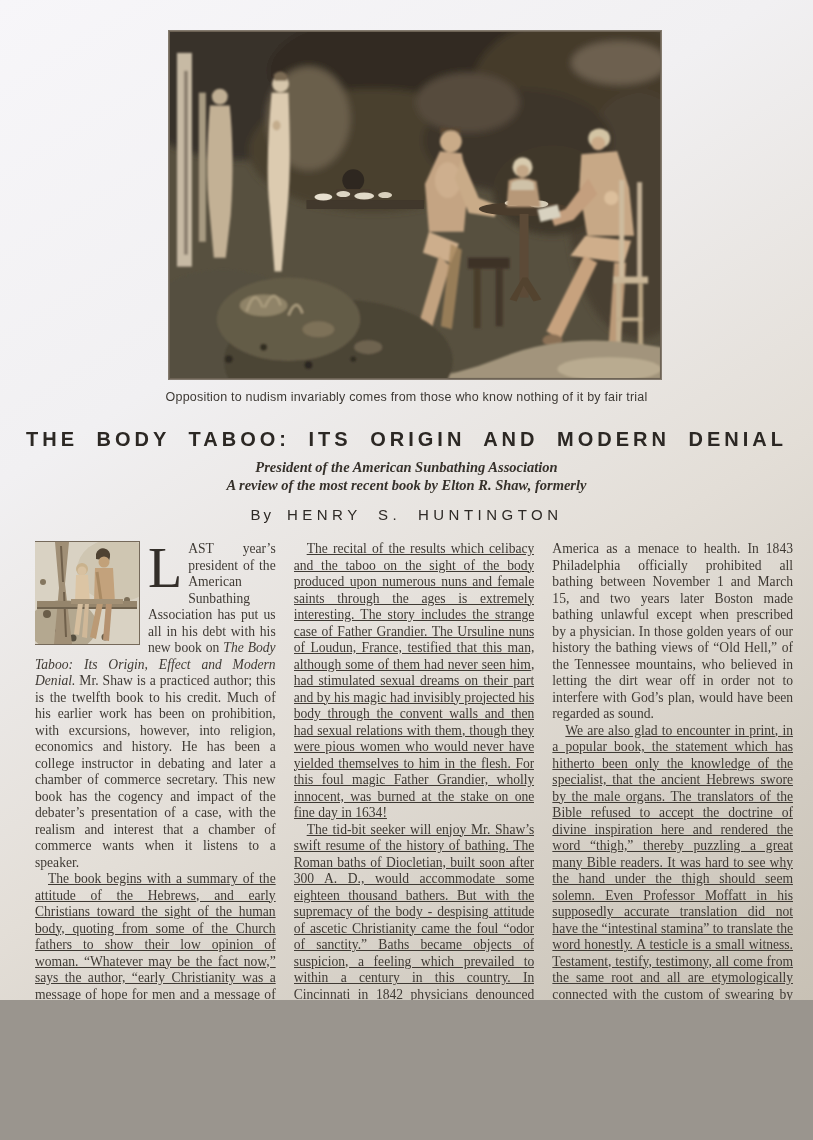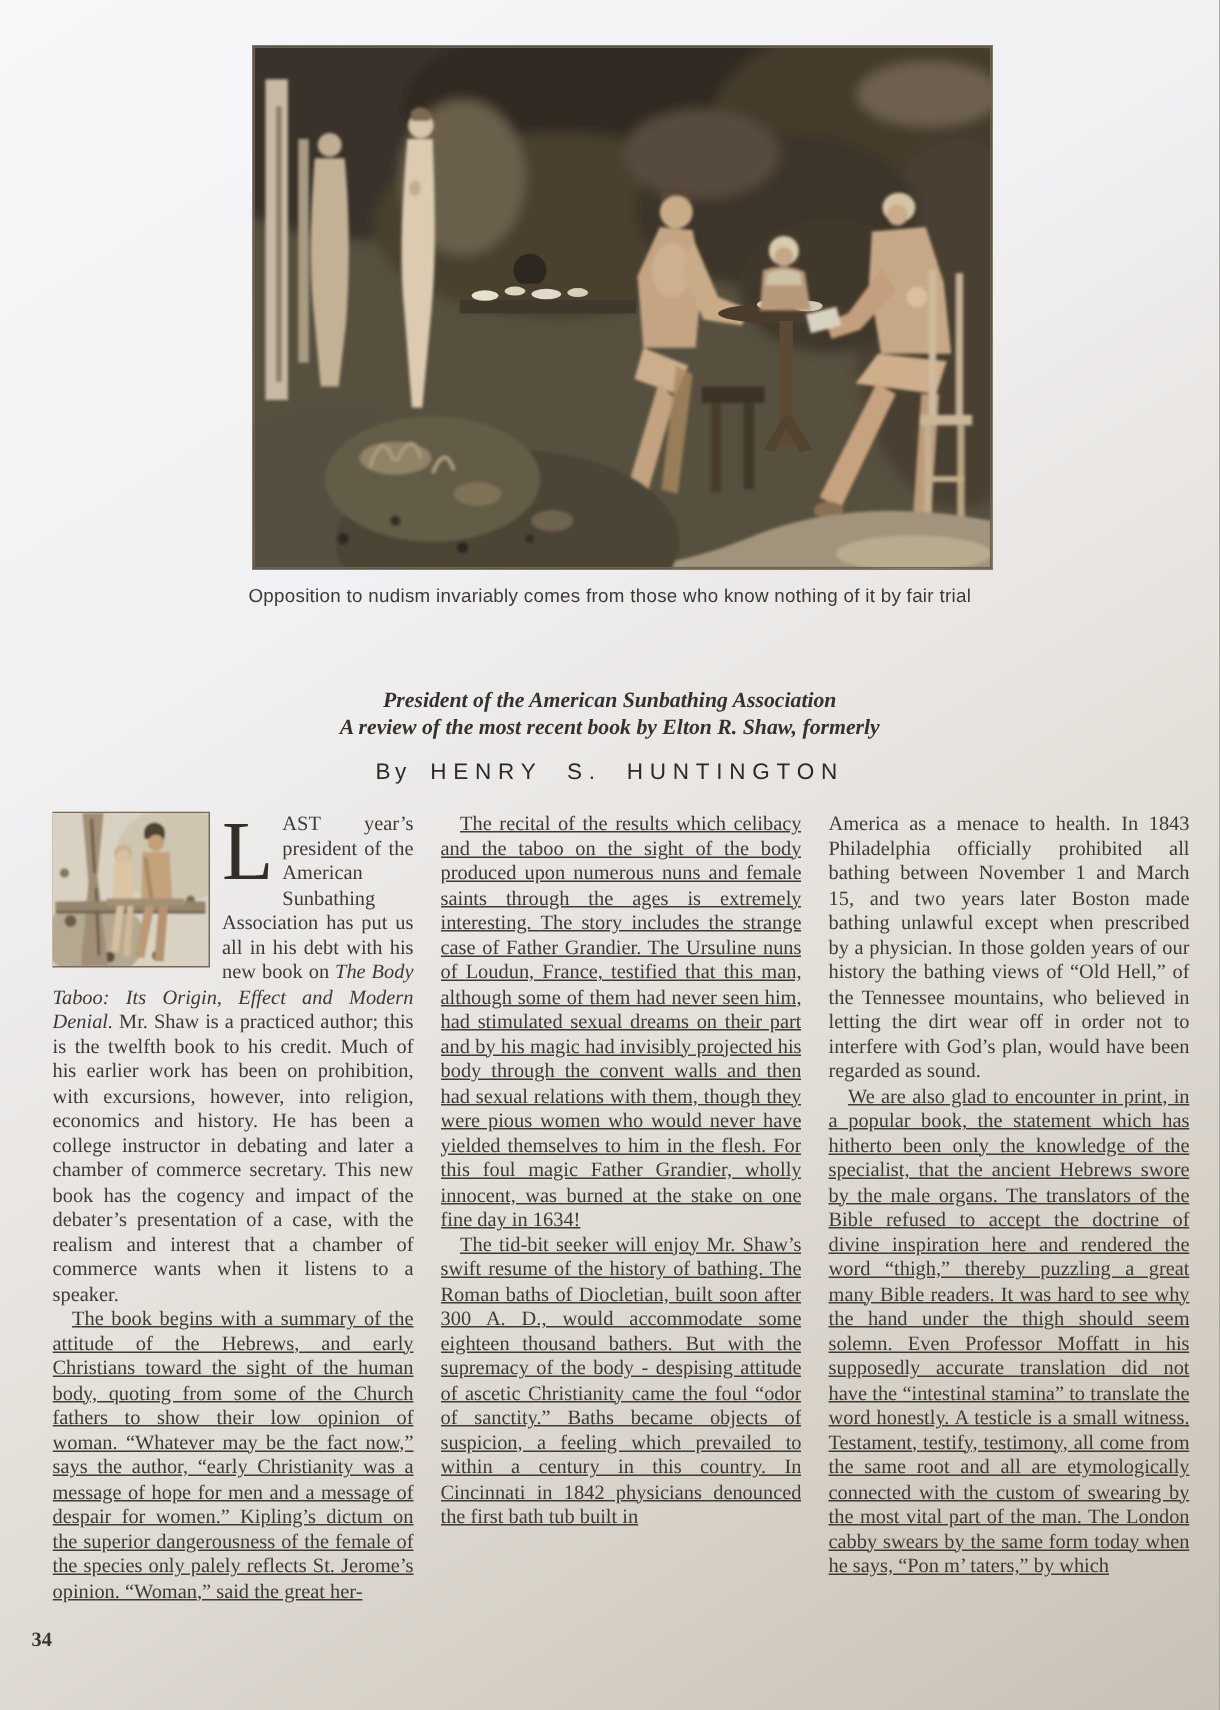--- a/index.html
+++ b/index.html
@@ -1,18 +1,18 @@
 <!DOCTYPE html>
 <html lang="en"><head>
 <meta charset="utf-8">
 <style>
   html,body { margin:0; padding:0; }
   body { width:813px; height:1140px; background:#9a958e; }
   .page {
-    position:relative; width:813px; height:1140px; overflow:hidden;
+    position:relative; width:813px; height:1000px; overflow:hidden;
     background:linear-gradient(148deg,#f7f6f9 0%,#f1f0f2 32%,#e3ded7 62%,#d2ccc2 85%,#c8c1b5 100%);
     font-family:"Liberation Serif", serif; color:#403a34;
   }
   .main-photo {
     position:absolute; left:168px; top:30px; width:494px; height:350px;
     border:1px solid #837a6e; background:#57503f; box-sizing:border-box;
   }
   .main-photo svg { display:block; width:100%; height:100%; }
   .caption {
     position:absolute; top:390px; left:0; width:100%; text-align:center;
@@ -170,20 +170,21 @@
           <circle cx="95" cy="318" r="3.5" fill="#332d22"></circle>
         <circle cx="140" cy="336" r="4" fill="#2c2720"></circle>
           <circle cx="185" cy="330" r="3" fill="#332d24"></circle>
       </g>
       <rect x="0.5" y="0.5" width="493" height="349" fill="none" stroke="#6e6456" stroke-width="1"></rect>
     </svg>
   </figure>
 
   <div class="caption">Opposition to nudism invariably comes from those who know nothing of it by fair trial</div>
 
+  <h1 class="title">THE BODY TABOO: ITS ORIGIN AND MODERN DENIAL</h1>
 
   <div class="subtitle">
     <div>President of the American Sunbathing Association</div>
     <div>A review of the most recent book by Elton R. Shaw, formerly</div>
   </div>
 
   <div class="byline">
     <span>By</span><span class="name">HENRY S. HUNTINGTON</span>
   </div>
 

